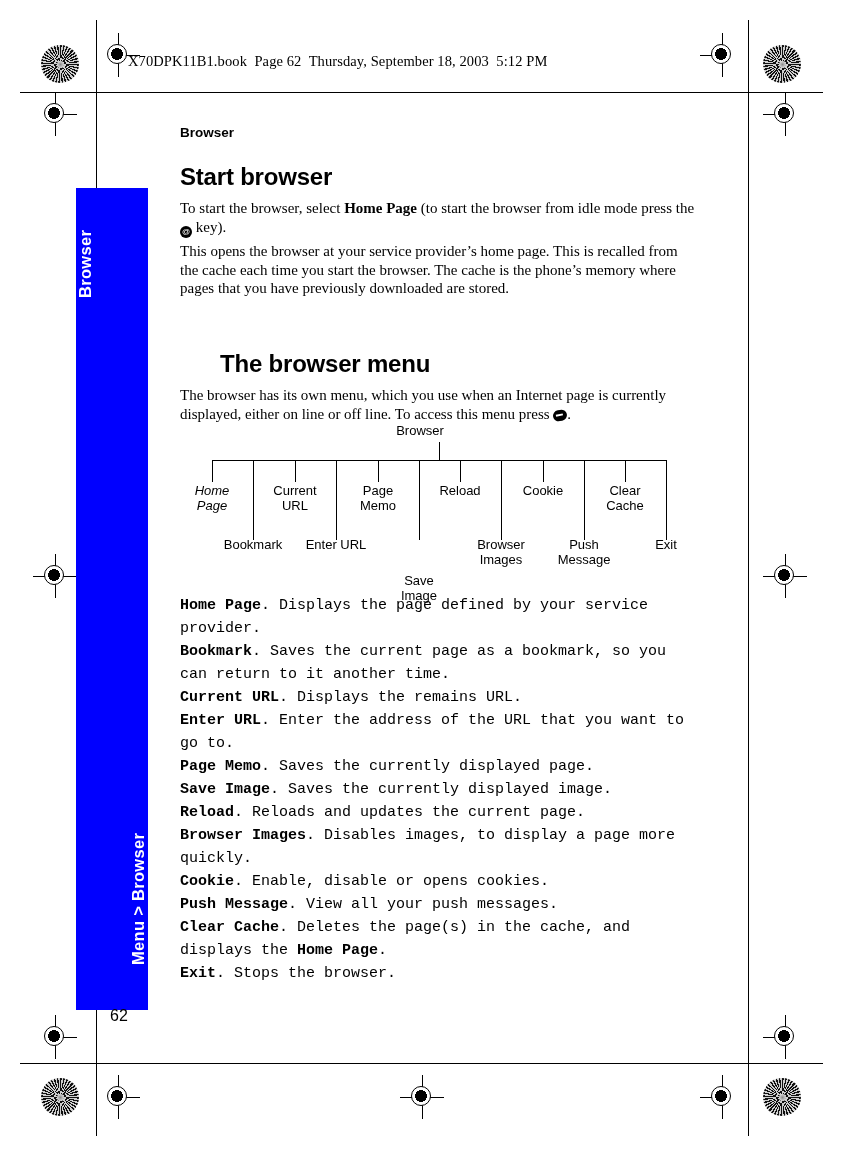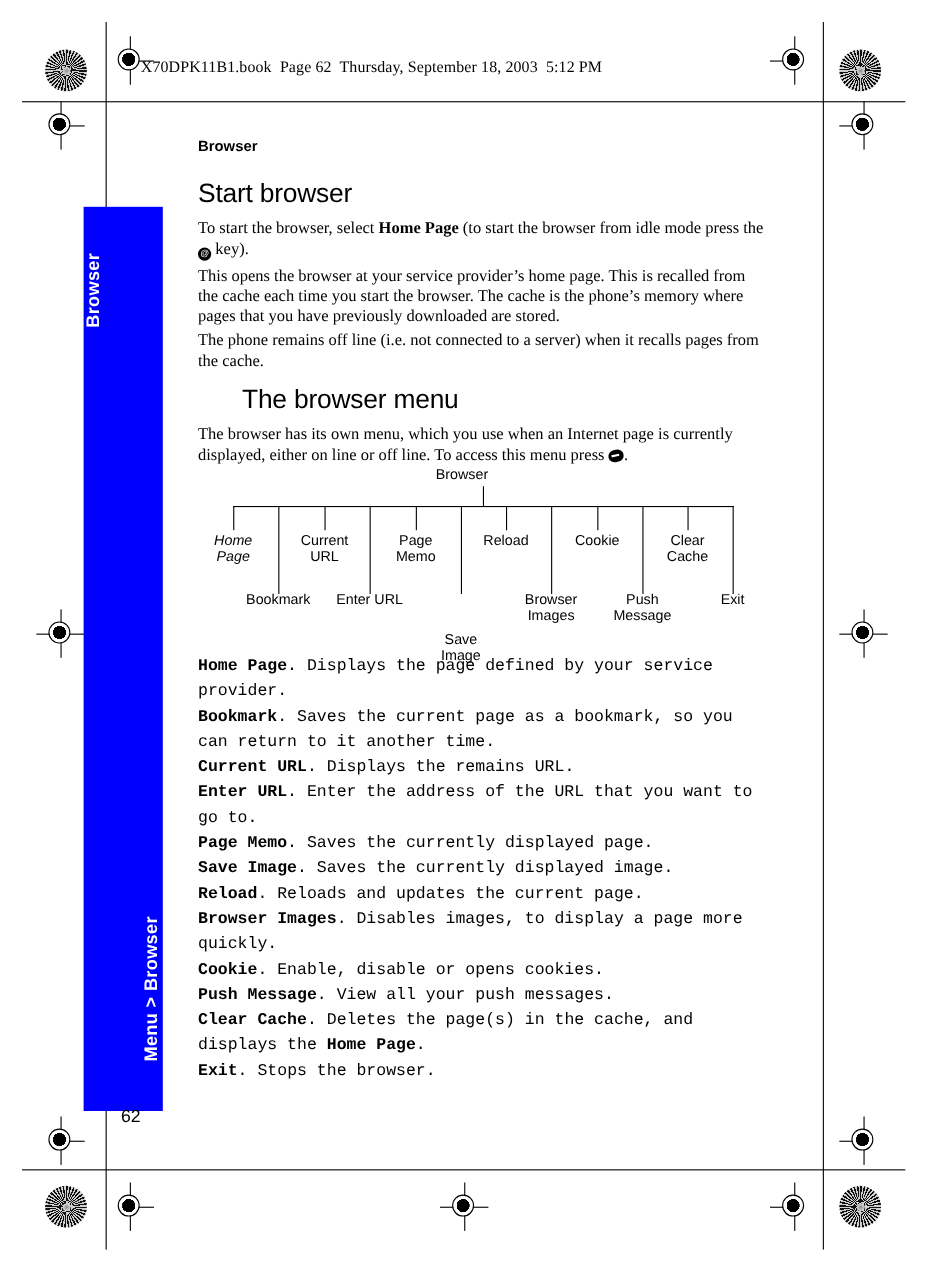--- a/index.html
+++ b/index.html
@@ -65,21 +65,21 @@
     font-size:16.5px;letter-spacing:.3px;white-space:nowrap;
   }
   .sidetab .vtop{top:16px;height:120px;display:flex;align-items:flex-start;justify-content:center;}
   .sidetab .vbot{bottom:16px;height:190px;display:flex;align-items:flex-end;justify-content:center;}
   .runhead{
     position:absolute;left:180px;top:125px;
     font-family:"Liberation Sans",sans-serif;font-weight:bold;font-size:13.5px;color:#000;
   }
   h1.sec{
     position:absolute;left:180px;margin:0;
-    font-family:"Liberation Sans",sans-serif;font-weight:normal;
+    font-family:"Liberation Sans",sans-serif;font-weight:bold;
     font-size:24px;color:#000;letter-spacing:-.2px;
   }
   #h-start{top:163px;}
   #h-menu{top:350px;margin-left:40px;}
 
   p.body{
     position:absolute;left:180px;width:516px;margin:0;
     font-family:"Liberation Serif",serif;font-size:15px;line-height:18.6px;
     color:#000;text-align:left;
   }
@@ -223,21 +223,20 @@
   <div class="runhead">Browser</div>
 
   <h1 class="sec" id="h-start">Start browser</h1>
 
   <p class="body" style="top:199px;">
     <span>To start the browser, select </span><b>Home Page</b><span> (to start the browser from idle mode press the </span><span class="glyph-at">@</span><span> key).</span>
   </p>
 
   <p class="body" style="top:242px;">This opens the browser at your service provider’s home page. This is recalled from the cache each time you start the browser. The cache is the phone’s memory where pages that you have previously downloaded are stored.</p>
 
-  <p class="body" style="top:301px;">The phone remains off line (i.e. not connected to a server) when it recalls pages from the cache.</p>
 
   <h1 class="sec" id="h-menu">The browser menu</h1>
 
   <p class="body" style="top:386px;">
     <span>The browser has its own menu, which you use when an Internet page is currently displayed, either on line or off line. To access this menu press </span><span class="glyph-menu"></span><span>.</span>
   </p>
 
   <div class="tree">
 
     <div class="node root" style="left:210px;top:0px;width:60px;">Browser</div>

